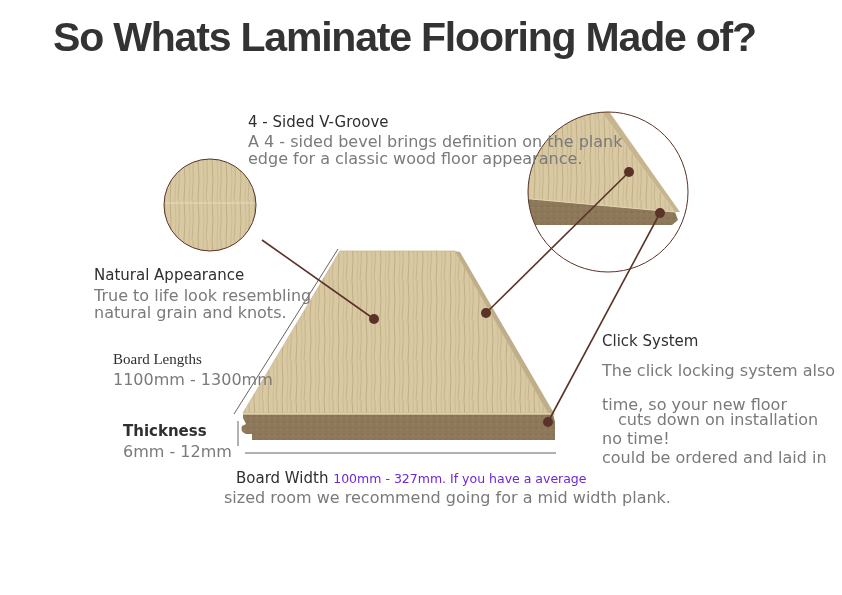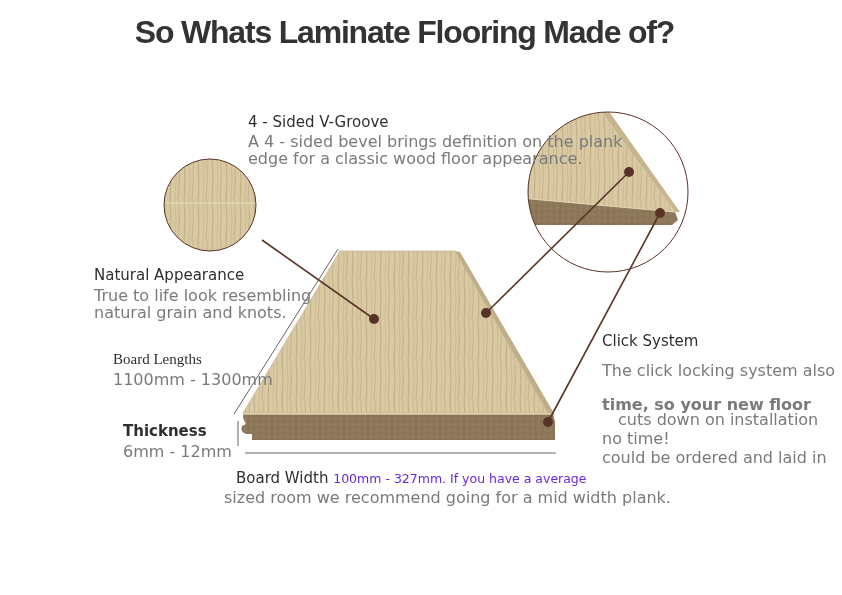--- a/index.html
+++ b/index.html
@@ -1,20 +1,20 @@
 <!DOCTYPE html>
 <html><head>
 <meta charset="utf-8">
 <style>
   html, body { margin: 0; padding: 0; background: #ffffff; }
   body { width: 842px; height: 595px; position: relative; overflow: hidden;
          font-family: "DejaVu Sans", "Liberation Sans", sans-serif; }
   .title { position: absolute; left: 0; top: 14px; width: 809px; text-align: center;
            font-family: "Liberation Sans", sans-serif; font-weight: bold;
-           font-size: 32px; color: #333333; letter-spacing: -1.2px; }
+           font-size: 41px; color: #333333; letter-spacing: -1.2px; }
   .label { position: absolute; color: #2f2f2f; font-size: 15px; line-height: 19px; white-space: nowrap; }
   .desc  { position: absolute; color: #7a7a7a; font-size: 16px; line-height: 17px; white-space: nowrap; }
   svg.diagram { position: absolute; left: 0; top: 0; }
   .inline-desc { color: #6d28d9; font-size: 12.5px; }
 </style>
 </head>
 <body>
 
 <div class="title">So Whats Laminate Flooring Made of?</div>
 
@@ -96,21 +96,21 @@
 
 <div class="label" style="left:113px; top:350px;font-family:Liberation Serif, serif;">Board Lengths</div>
 <div class="desc" style="left:113px; top:371px;">1100mm - 1300mm</div>
 
 <div class="label" style="left:123px; top:422px;font-weight:bold;">Thickness</div>
 <div class="desc" style="left:123px; top:443px;">6mm - 12mm</div>
 
 <div class="label" style="left:602px; top:332px;">Click System</div>
 <div class="desc" style="left:602px; top:362px;">The click locking system also</div>
 <div class="desc" style="left:618px; top:379px;margin-top:32px;">cuts down on installation</div>
-<div class="desc" style="left:602px; top:396px;font-weight:bold;">time, so your new floor</div>
+<div class="desc" style="left:602px; top:396px;">time, so your new floor</div>
 <div class="desc" style="left:602px; top:413px;margin-top:36px;">could be ordered and laid in</div>
 <div class="desc" style="left:602px; top:430px;">no time!</div>
 
 <div class="label" style="left:236px; top:469px;">
   <span>Board Width</span>
   <span class="inline-desc">100mm - 327mm. If you have a average</span>
 </div>
 <div class="desc" style="left:224px; top:489px;">sized room we recommend going for a mid width plank.</div>
 
 </body></html>

